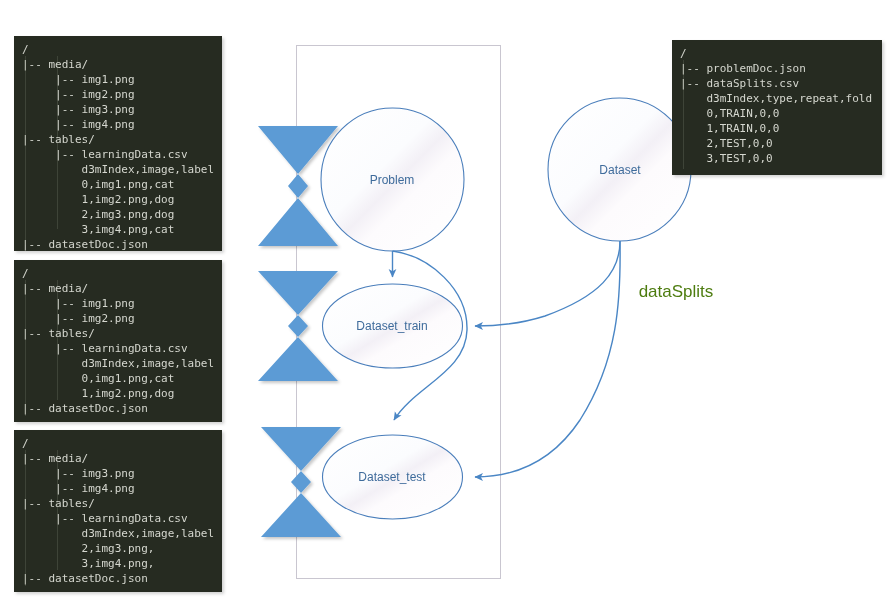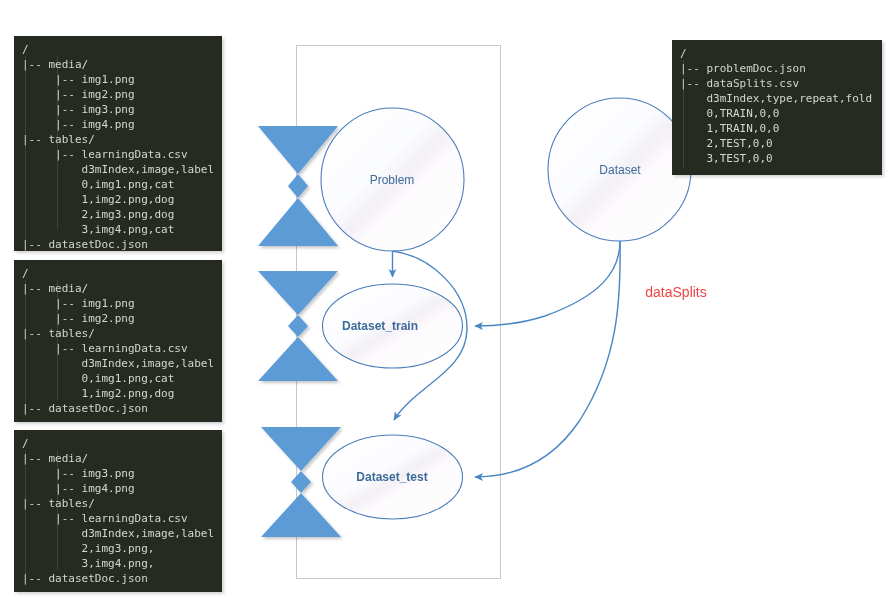--- a/index.html
+++ b/index.html
@@ -55,22 +55,22 @@
     font-size: 12px;
     color: #3e6b9b;
     text-align: center;
     white-space: nowrap;
     transform: translate(-50%, -50%);
     pointer-events: none;
   }
   .edge-label {
     position: absolute;
     font-family: "Liberation Sans", sans-serif;
-    font-size: 14px;
-    color: #ef4444;
+    font-size: 17px;
+    color: #4d7c0f;
     white-space: nowrap;
     transform: translate(-50%, -50%);
   }
 </style>
 </head>
 <body>
 
 <div id="canvas">
 
   <svg id="art" width="896" height="607">
@@ -110,22 +110,22 @@
 
     <path d="M 392.5 251 C 430 256 468 290 467 330 C 466 372 415 386 394 420" fill="none" stroke="#4a86c5" stroke-width="1.4" marker-end="url(#arrowBlue)"></path>
 
     <path d="M 620 241 C 620 272 600 296 545 316 C 520 324 495 326 475 326" fill="none" stroke="#4a86c5" stroke-width="1.4" marker-end="url(#arrowBlue)"></path>
 
     <path d="M 620 241 C 621 300 618 360 580 420 C 552 462 515 477 475 477" fill="none" stroke="#4a86c5" stroke-width="1.4" marker-end="url(#arrowBlue)"></path>
   </svg>
 
   <div class="node-label" style="left:392px; top:180px;">Problem</div>
   <div class="node-label" style="left:620px; top:170px;">Dataset</div>
-  <div class="node-label" style="left:380px; top:326px;font-weight:bold;">Dataset_train</div>
-  <div class="node-label" style="left:392px; top:477px;font-weight:bold;">Dataset_test</div>
+  <div class="node-label" style="left:392px; top:326px;">Dataset_train</div>
+  <div class="node-label" style="left:392px; top:477px;">Dataset_test</div>
 
   <div class="edge-label" style="left:676px; top:292px;">dataSplits</div>
 
   <div class="term guide2" id="term-0" style="left:14px; top:36px; width:208px; height:215px;"><span class="line">/</span><span class="line">|-- media/</span><span class="line">     |-- img1.png</span><span class="line">     |-- img2.png</span><span class="line">     |-- img3.png</span><span class="line">     |-- img4.png</span><span class="line">|-- tables/</span><span class="line">     |-- learningData.csv</span><span class="line">         d3mIndex,image,label</span><span class="line">         0,img1.png,cat</span><span class="line">         1,img2.png,dog</span><span class="line">         2,img3.png,dog</span><span class="line">         3,img4.png,cat</span><span class="line">|-- datasetDoc.json</span></div>
 
   <div class="term guide2" id="term-1" style="left:14px; top:260px; width:208px; height:162px;"><span class="line">/</span><span class="line">|-- media/</span><span class="line">     |-- img1.png</span><span class="line">     |-- img2.png</span><span class="line">|-- tables/</span><span class="line">     |-- learningData.csv</span><span class="line">         d3mIndex,image,label</span><span class="line">         0,img1.png,cat</span><span class="line">         1,img2.png,dog</span><span class="line">|-- datasetDoc.json</span></div>
 
   <div class="term guide2" id="term-2" style="left:14px; top:430px; width:208px; height:162px;"><span class="line">/</span><span class="line">|-- media/</span><span class="line">     |-- img3.png</span><span class="line">     |-- img4.png</span><span class="line">|-- tables/</span><span class="line">     |-- learningData.csv</span><span class="line">         d3mIndex,image,label</span><span class="line">         2,img3.png,</span><span class="line">         3,img4.png,</span><span class="line">|-- datasetDoc.json</span></div>
 
   <div class="term" id="term-3" style="left:672px; top:40px; width:210px; height:135px;"><span class="line">/</span><span class="line">|-- problemDoc.json</span><span class="line">|-- dataSplits.csv</span><span class="line">    d3mIndex,type,repeat,fold</span><span class="line">    0,TRAIN,0,0</span><span class="line">    1,TRAIN,0,0</span><span class="line">    2,TEST,0,0</span><span class="line">    3,TEST,0,0</span></div>

